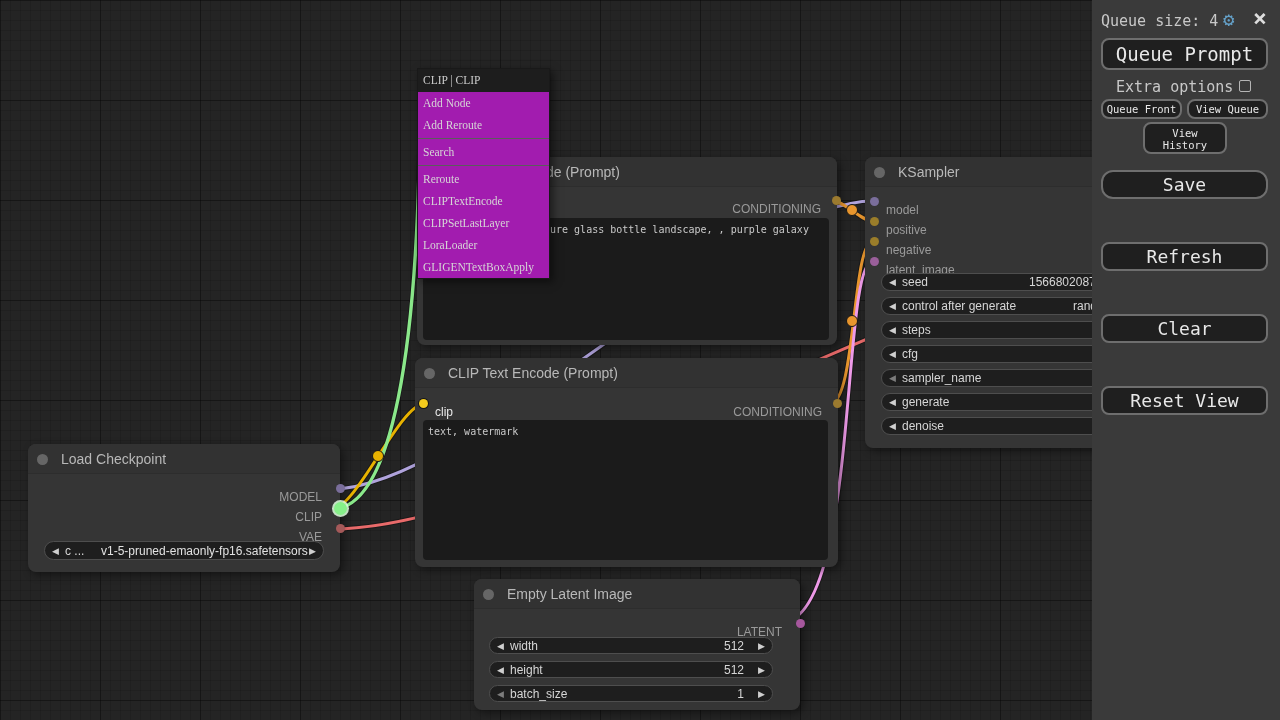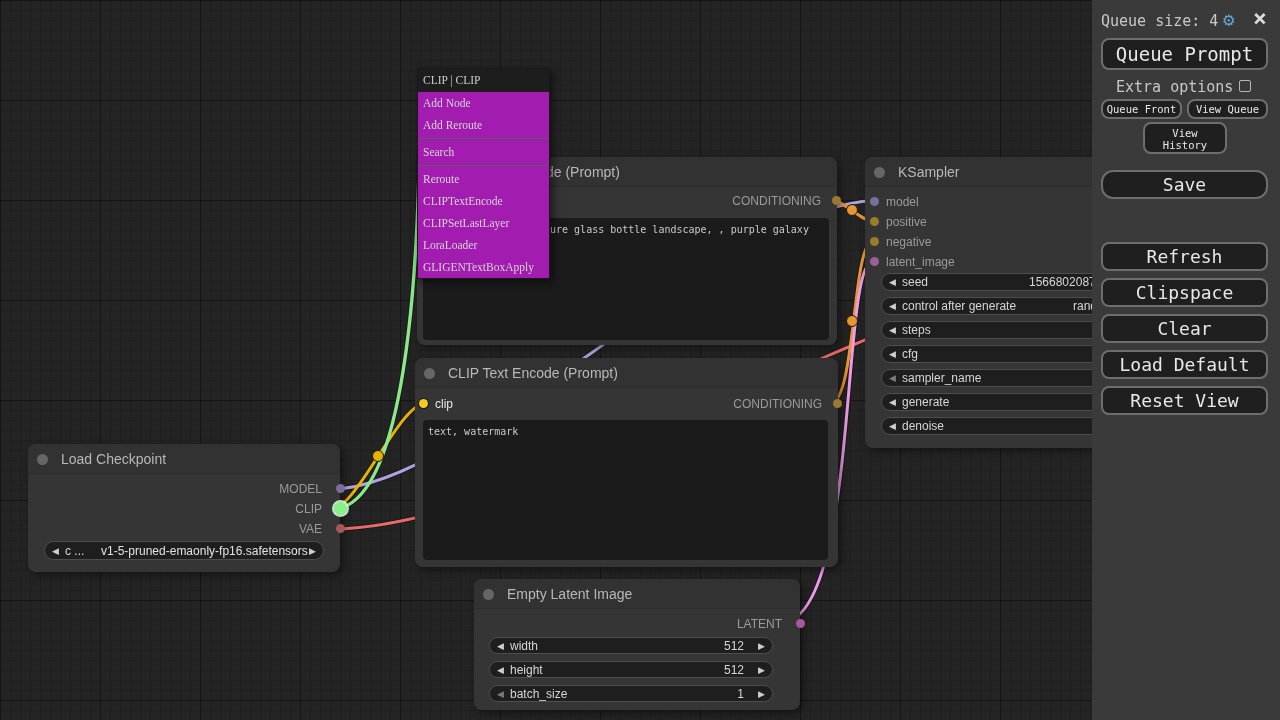--- a/index.html
+++ b/index.html
@@ -22,21 +22,21 @@
   #wires { position:absolute; inset:0; z-index:1; }
 
   
   .node { position:absolute; background:#353535; border-radius:8px;
     box-shadow:3px 3px 8px rgba(0,0,0,0.45); z-index:2; }
   .node-title { position:absolute; left:0; top:0; right:0; height:30px;
     background:#323232; border-radius:8px 8px 0 0; border-bottom:1px solid #2d2d2d; }
   .node-title-text { position:absolute; left:33px; top:7px; font-size:14px; color:#b8b8b8; white-space:nowrap; }
   .title-dot { position:absolute; left:9px; top:10px; width:11px; height:11px; border-radius:50%; background:#666; }
   .port-dot { position:absolute; width:9px; height:9px; border-radius:50%; }
-  .port-label { position:absolute; font-size:12px; color:#9a9a9a; white-space:nowrap; }
+  .port-label { position:absolute; font-size:12px; color:#9a9a9a; white-space:nowrap;margin-top:8px; }
   .out-label { text-align:right; }
   .textbox { position:absolute; background:#1b1b1b; border-radius:4px; overflow:hidden; }
   .textbox span { position:absolute; font-family:"DejaVu Sans Mono", monospace; font-size:10px; color:#c9c9c9; white-space:pre; }
 
   .widget { position:absolute; background:#1e1e1e; border:1px solid #4e4e4e;
     border-radius:10px; overflow:hidden; }
   .widget .arrow-l { position:absolute; left:7px; top:50%; transform:translateY(-52%); font-size:9px; color:#cfcfcf; }
   .widget .arrow-r { position:absolute; right:7px; top:50%; transform:translateY(-52%); font-size:9px; color:#cfcfcf; }
   .widget .w-label { position:absolute; left:20px; top:50%; transform:translateY(-50%); font-size:12px; color:#d6d6d6; white-space:nowrap; }
   .widget .w-value { position:absolute; top:50%; transform:translateY(-50%); font-size:12px; color:#d6d6d6; white-space:nowrap; }
@@ -238,18 +238,16 @@
     <div id="close-x">×</div>
     <div class="sb-btn" id="queue-prompt">Queue Prompt</div>
     <div id="extra-options">Extra options</div>
     <div id="extra-checkbox"></div>
     <div class="sb-btn" id="queue-front">Queue Front</div>
     <div class="sb-btn" id="view-queue">View Queue</div>
     <div class="sb-btn" id="view-history" style="white-space:pre-line;">View
 History</div>
     <div class="sb-btn sb-stack" style="position:absolute; top:170px;border-radius:12px;">Save</div>
     <div class="sb-btn sb-stack" style="position:absolute; top:242px;">Refresh</div>
-    <div class="sb-btn sb-stack" style="position:absolute; top:278px;">Clipspace</div>
     <div class="sb-btn sb-stack" style="position:absolute; top:314px;">Clear</div>
-    <div class="sb-btn sb-stack" style="position:absolute; top:350px;">Load Default</div>
     <div class="sb-btn sb-stack" style="position:absolute; top:386px;">Reset View</div>
   </div>
 </div>
 
 </body></html>

